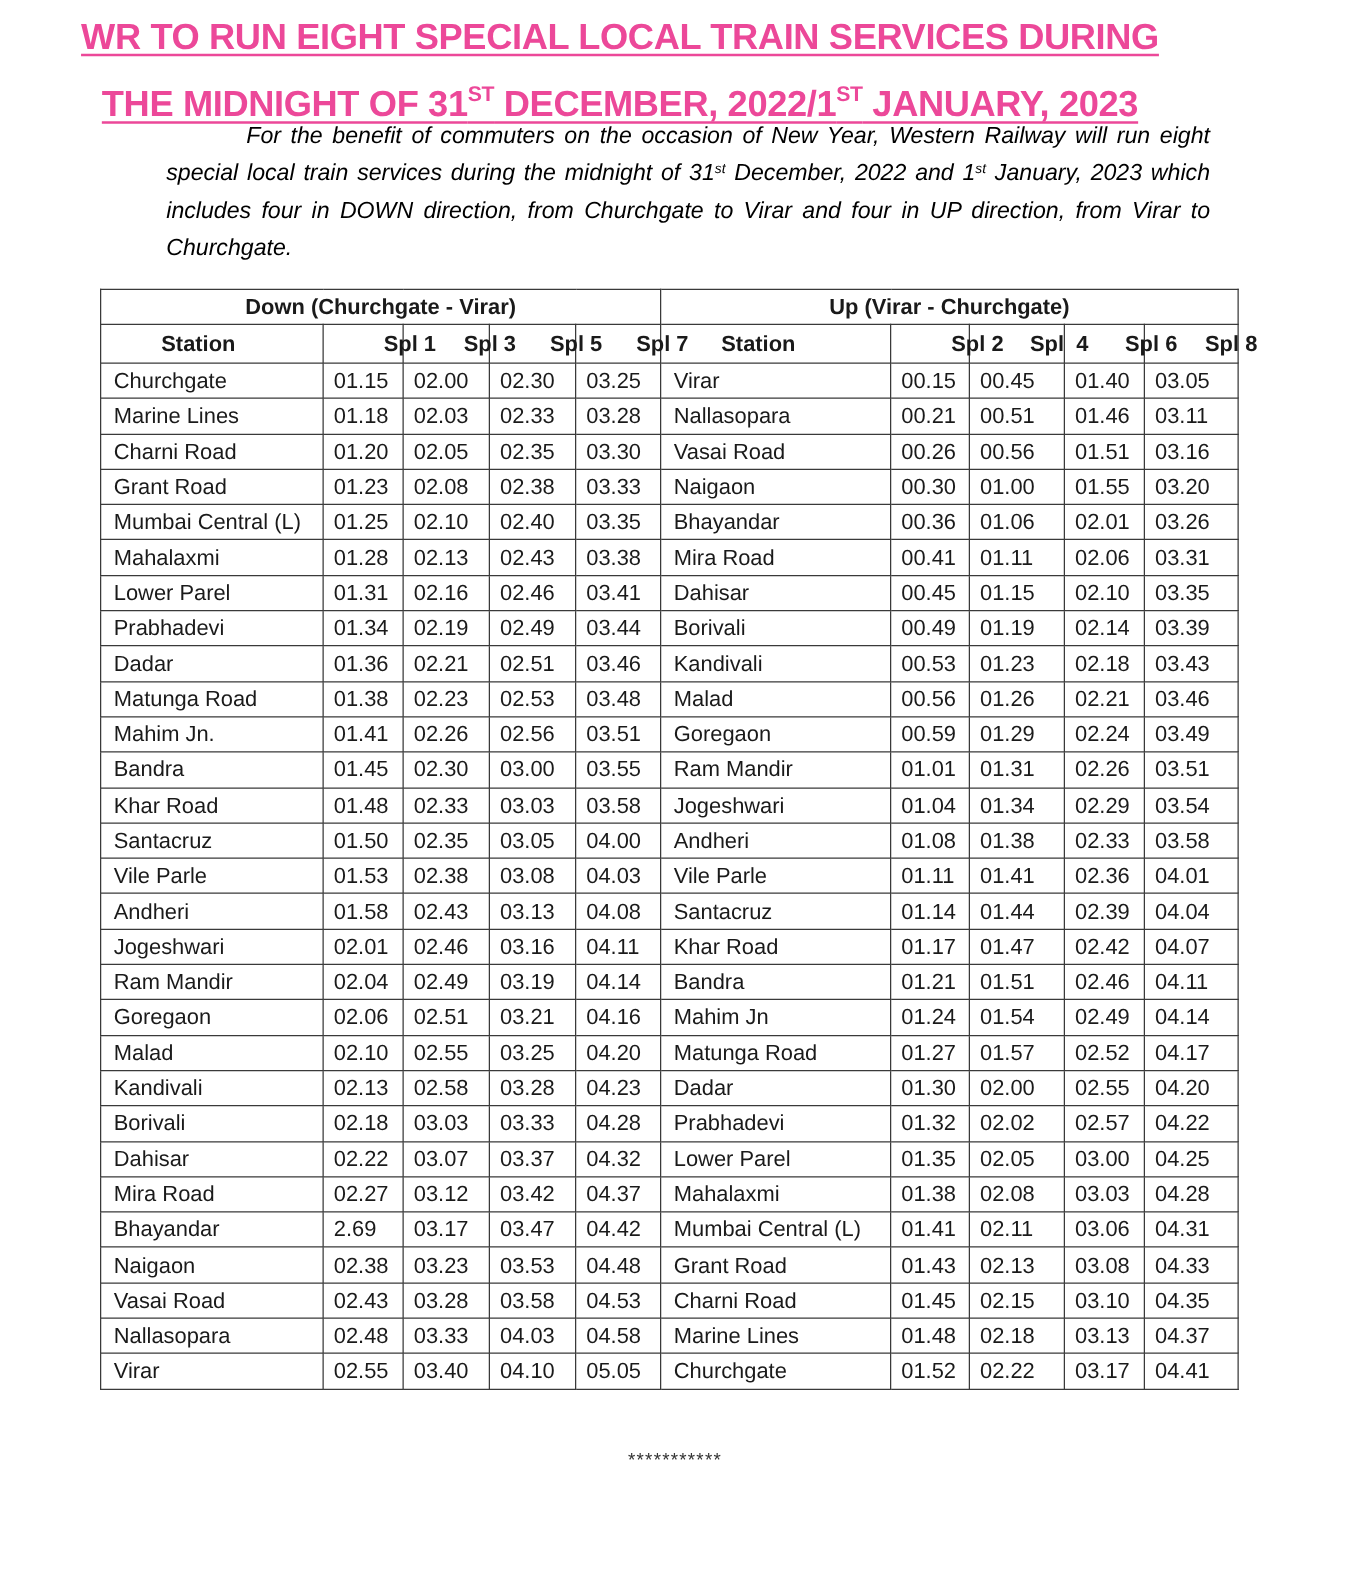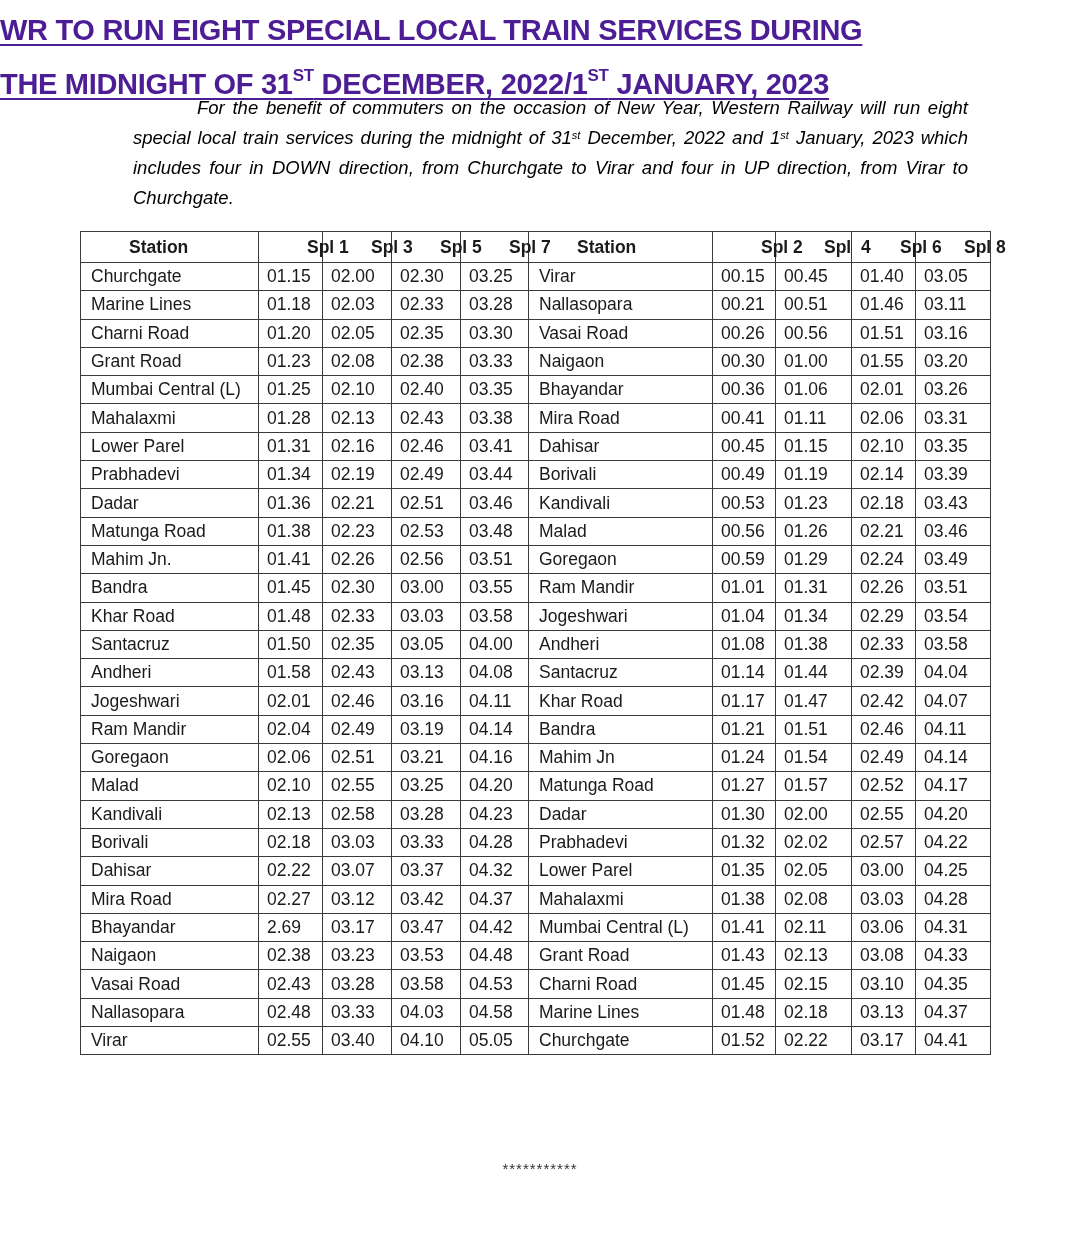--- a/index.html
+++ b/index.html
@@ -1,19 +1,19 @@
 <!DOCTYPE html>
 <html><head>
 <meta charset="utf-8">
 <style>
   html, body { margin:0; padding:0; background:#ffffff; }
   body { width:1080px; height:1259px; position:relative; overflow:hidden;
          font-family:"Liberation Sans", "DejaVu Sans", sans-serif; color:#1a1a1a; }
-  .title { position:absolute; left:0; width:992px; 
-           color:#4c1d95; font-weight:bold; font-size:29px; letter-spacing:-0.3px;
+  .title { position:absolute; left:0; width:992px; text-align:center;
+           color:#ec4899; font-weight:bold; font-size:29px; letter-spacing:-0.3px;
            text-decoration:underline; text-decoration-thickness:2px; text-underline-offset:4px; }
   .t1 { top:14px; }
   .t2 { top:68px; }
   .title sup { font-size:17px; vertical-align:top; position:relative; top:-2px; }
   .intro { position:absolute; left:133px; top:93px; width:835px; font-size:18.5px;
            line-height:30px; text-align:justify; color:#000000;font-style:italic; }
   .intro .indent { display:inline-block; width:64px; }
   .intro sup { font-size:11px; vertical-align:top; position:relative; top:-3px; }
   table.tt { position:absolute; left:80px; top:231px; border-collapse:collapse;
              table-layout:fixed; width:910px; font-size:17.5px; }
@@ -41,20 +41,24 @@
       <col style="width:69px">
       <col style="width:69px">
       <col style="width:68px">
     <col style="width:184px">
       <col style="width:63px">
       <col style="width:76px">
       <col style="width:64px">
       <col style="width:75px">
   </colgroup>
   <thead>
+    <tr class="dir">
+      <th colspan="5">Down (Churchgate - Virar)</th>
+      <th colspan="5">Up (Virar - Churchgate)</th>
+    </tr>
     <tr class="cols">
       <th>Station</th>
       <th class="spl">Spl 1</th>
       <th class="spl">Spl 3</th>
       <th class="spl">Spl 5</th>
       <th class="spl">Spl 7</th>
       <th>Station</th>
       <th class="spl">Spl 2</th>
       <th class="spl" style="white-space:pre">Spl  4</th>
       <th class="spl">Spl 6</th>
@@ -224,20 +228,32 @@
         <td class="time">02.35</td>
         <td class="time">03.05</td>
         <td class="time">04.00</td>
         <td>Andheri</td>
         <td class="time">01.08</td>
         <td class="time">01.38</td>
         <td class="time">02.33</td>
         <td class="time">03.58</td>
       </tr>
       <tr>
+        <td>Vile Parle</td>
+        <td class="time">01.53</td>
+        <td class="time">02.38</td>
+        <td class="time">03.08</td>
+        <td class="time">04.03</td>
+        <td>Vile Parle</td>
+        <td class="time">01.11</td>
+        <td class="time">01.41</td>
+        <td class="time">02.36</td>
+        <td class="time">04.01</td>
+      </tr>
+      <tr>
         <td>Andheri</td>
         <td class="time">01.58</td>
         <td class="time">02.43</td>
         <td class="time">03.13</td>
         <td class="time">04.08</td>
         <td>Santacruz</td>
         <td class="time">01.14</td>
         <td class="time">01.44</td>
         <td class="time">02.39</td>
         <td class="time">04.04</td>

